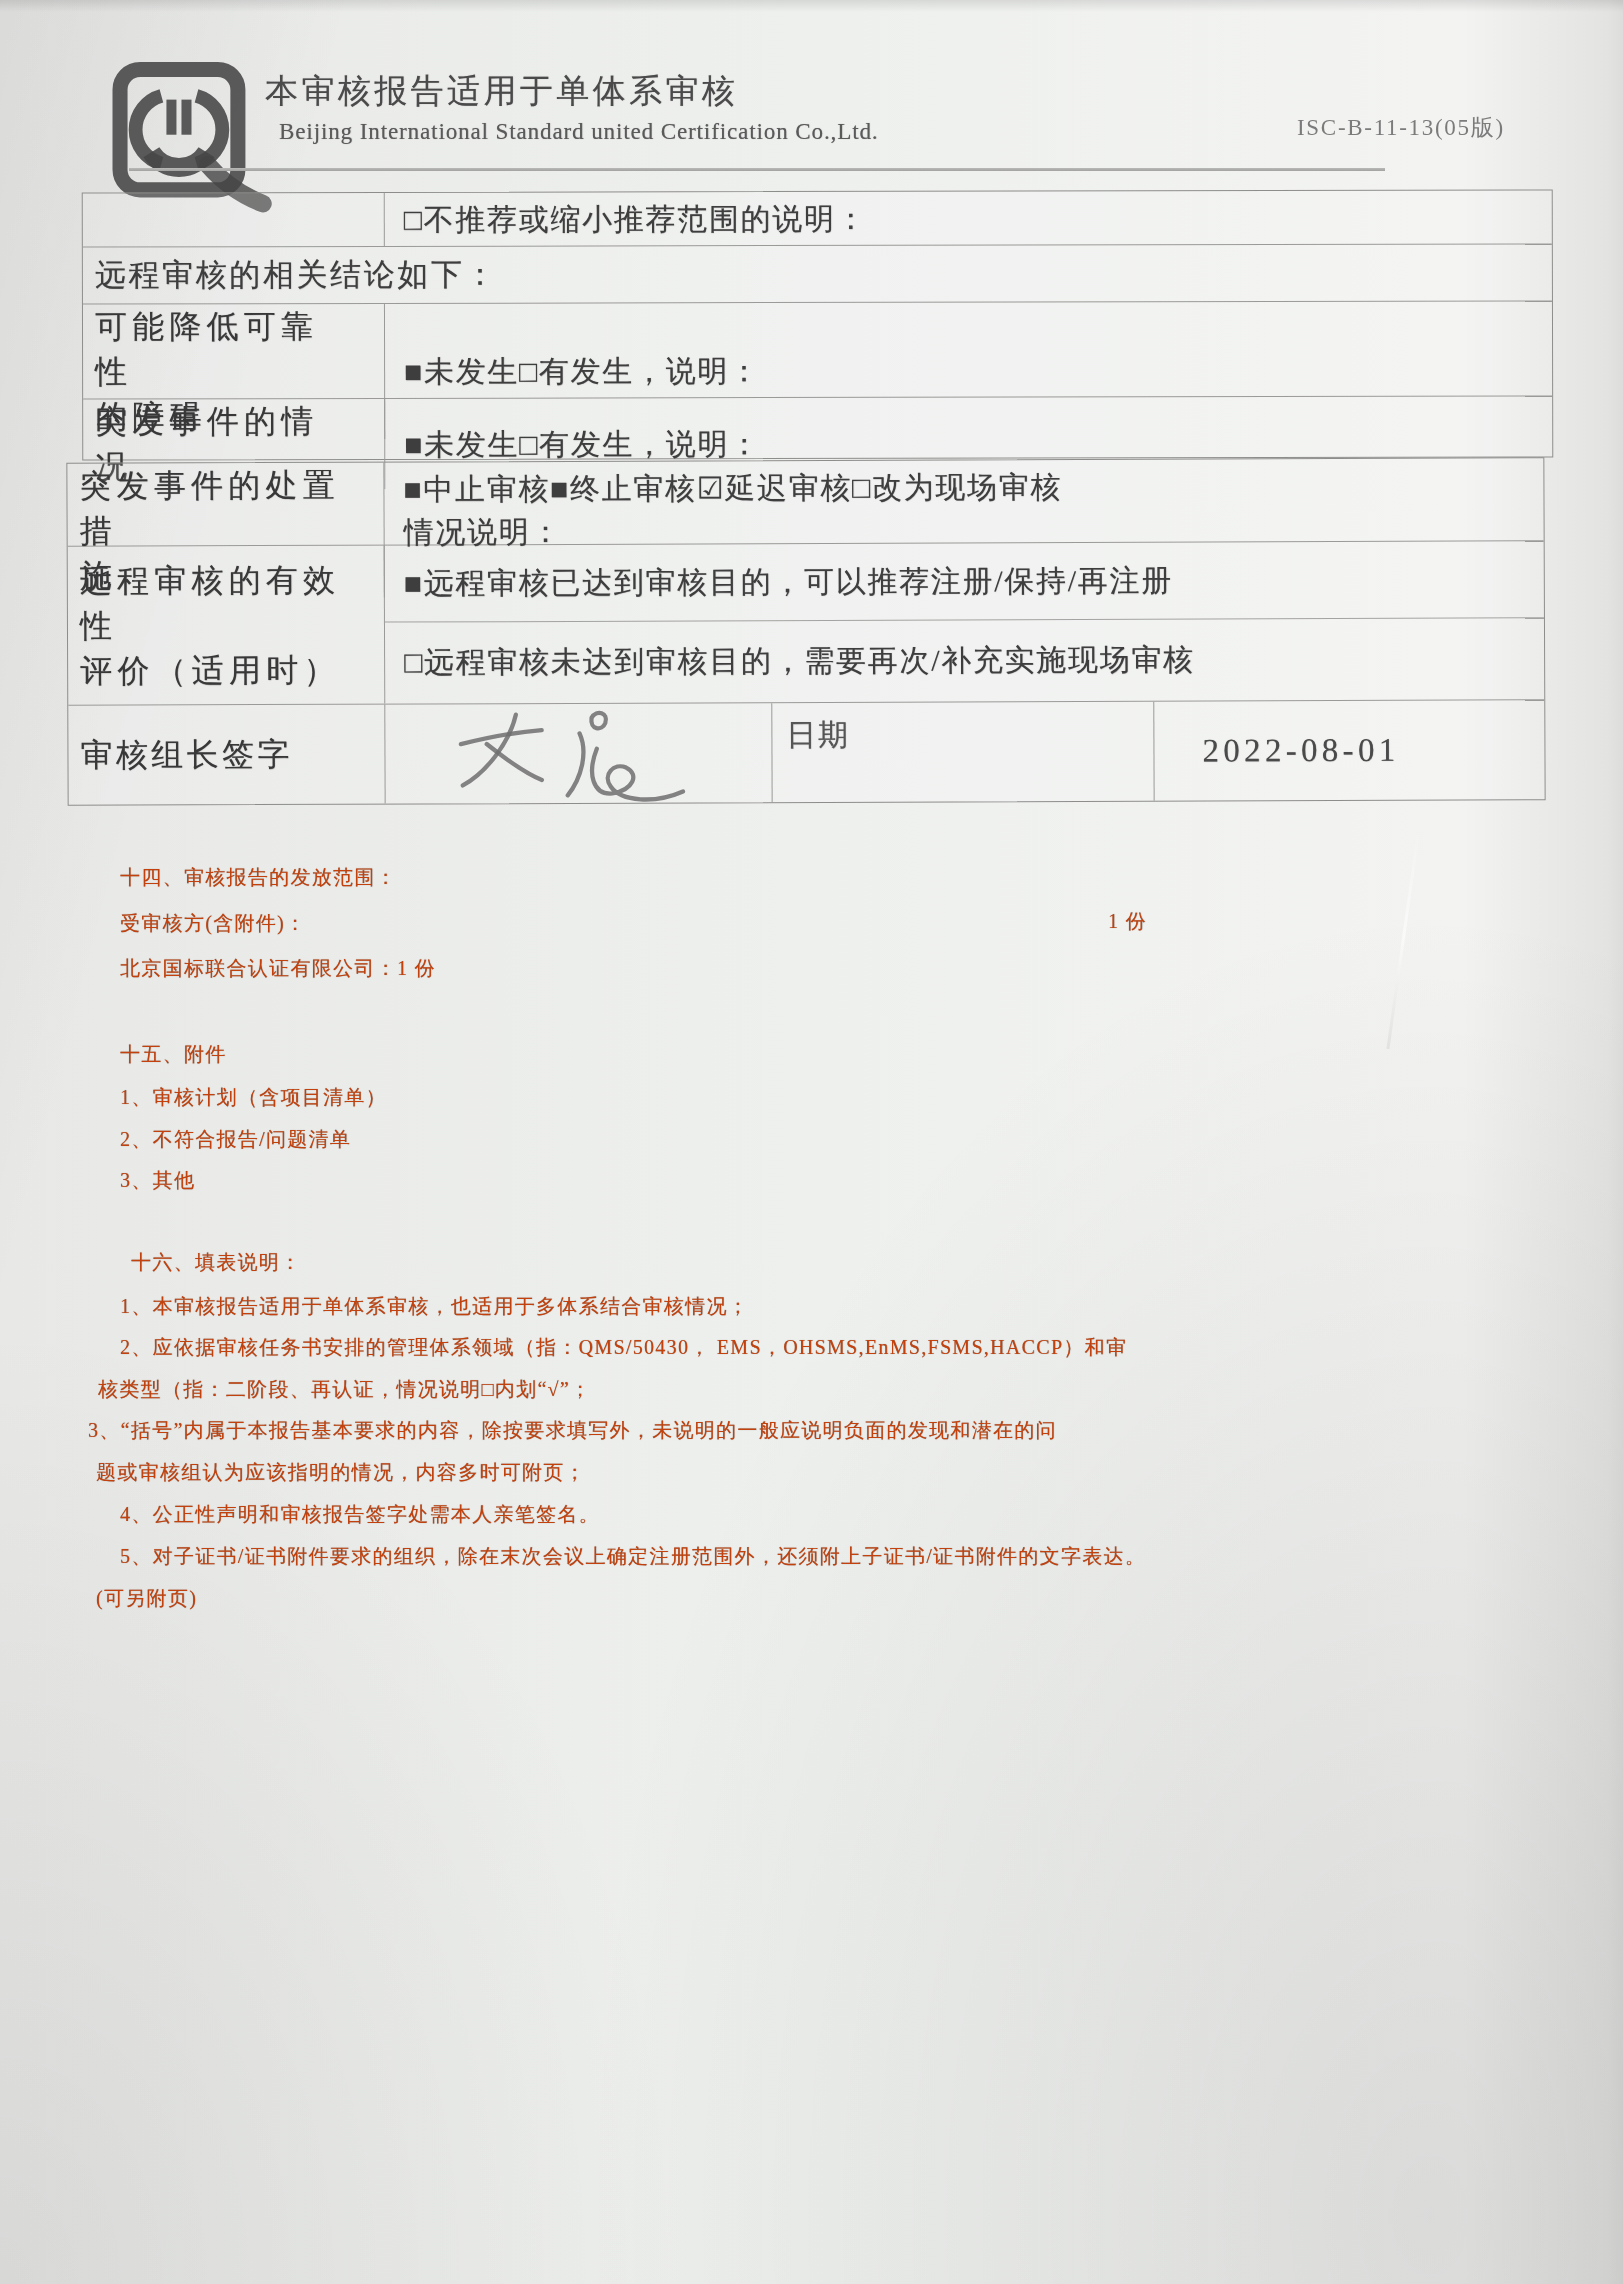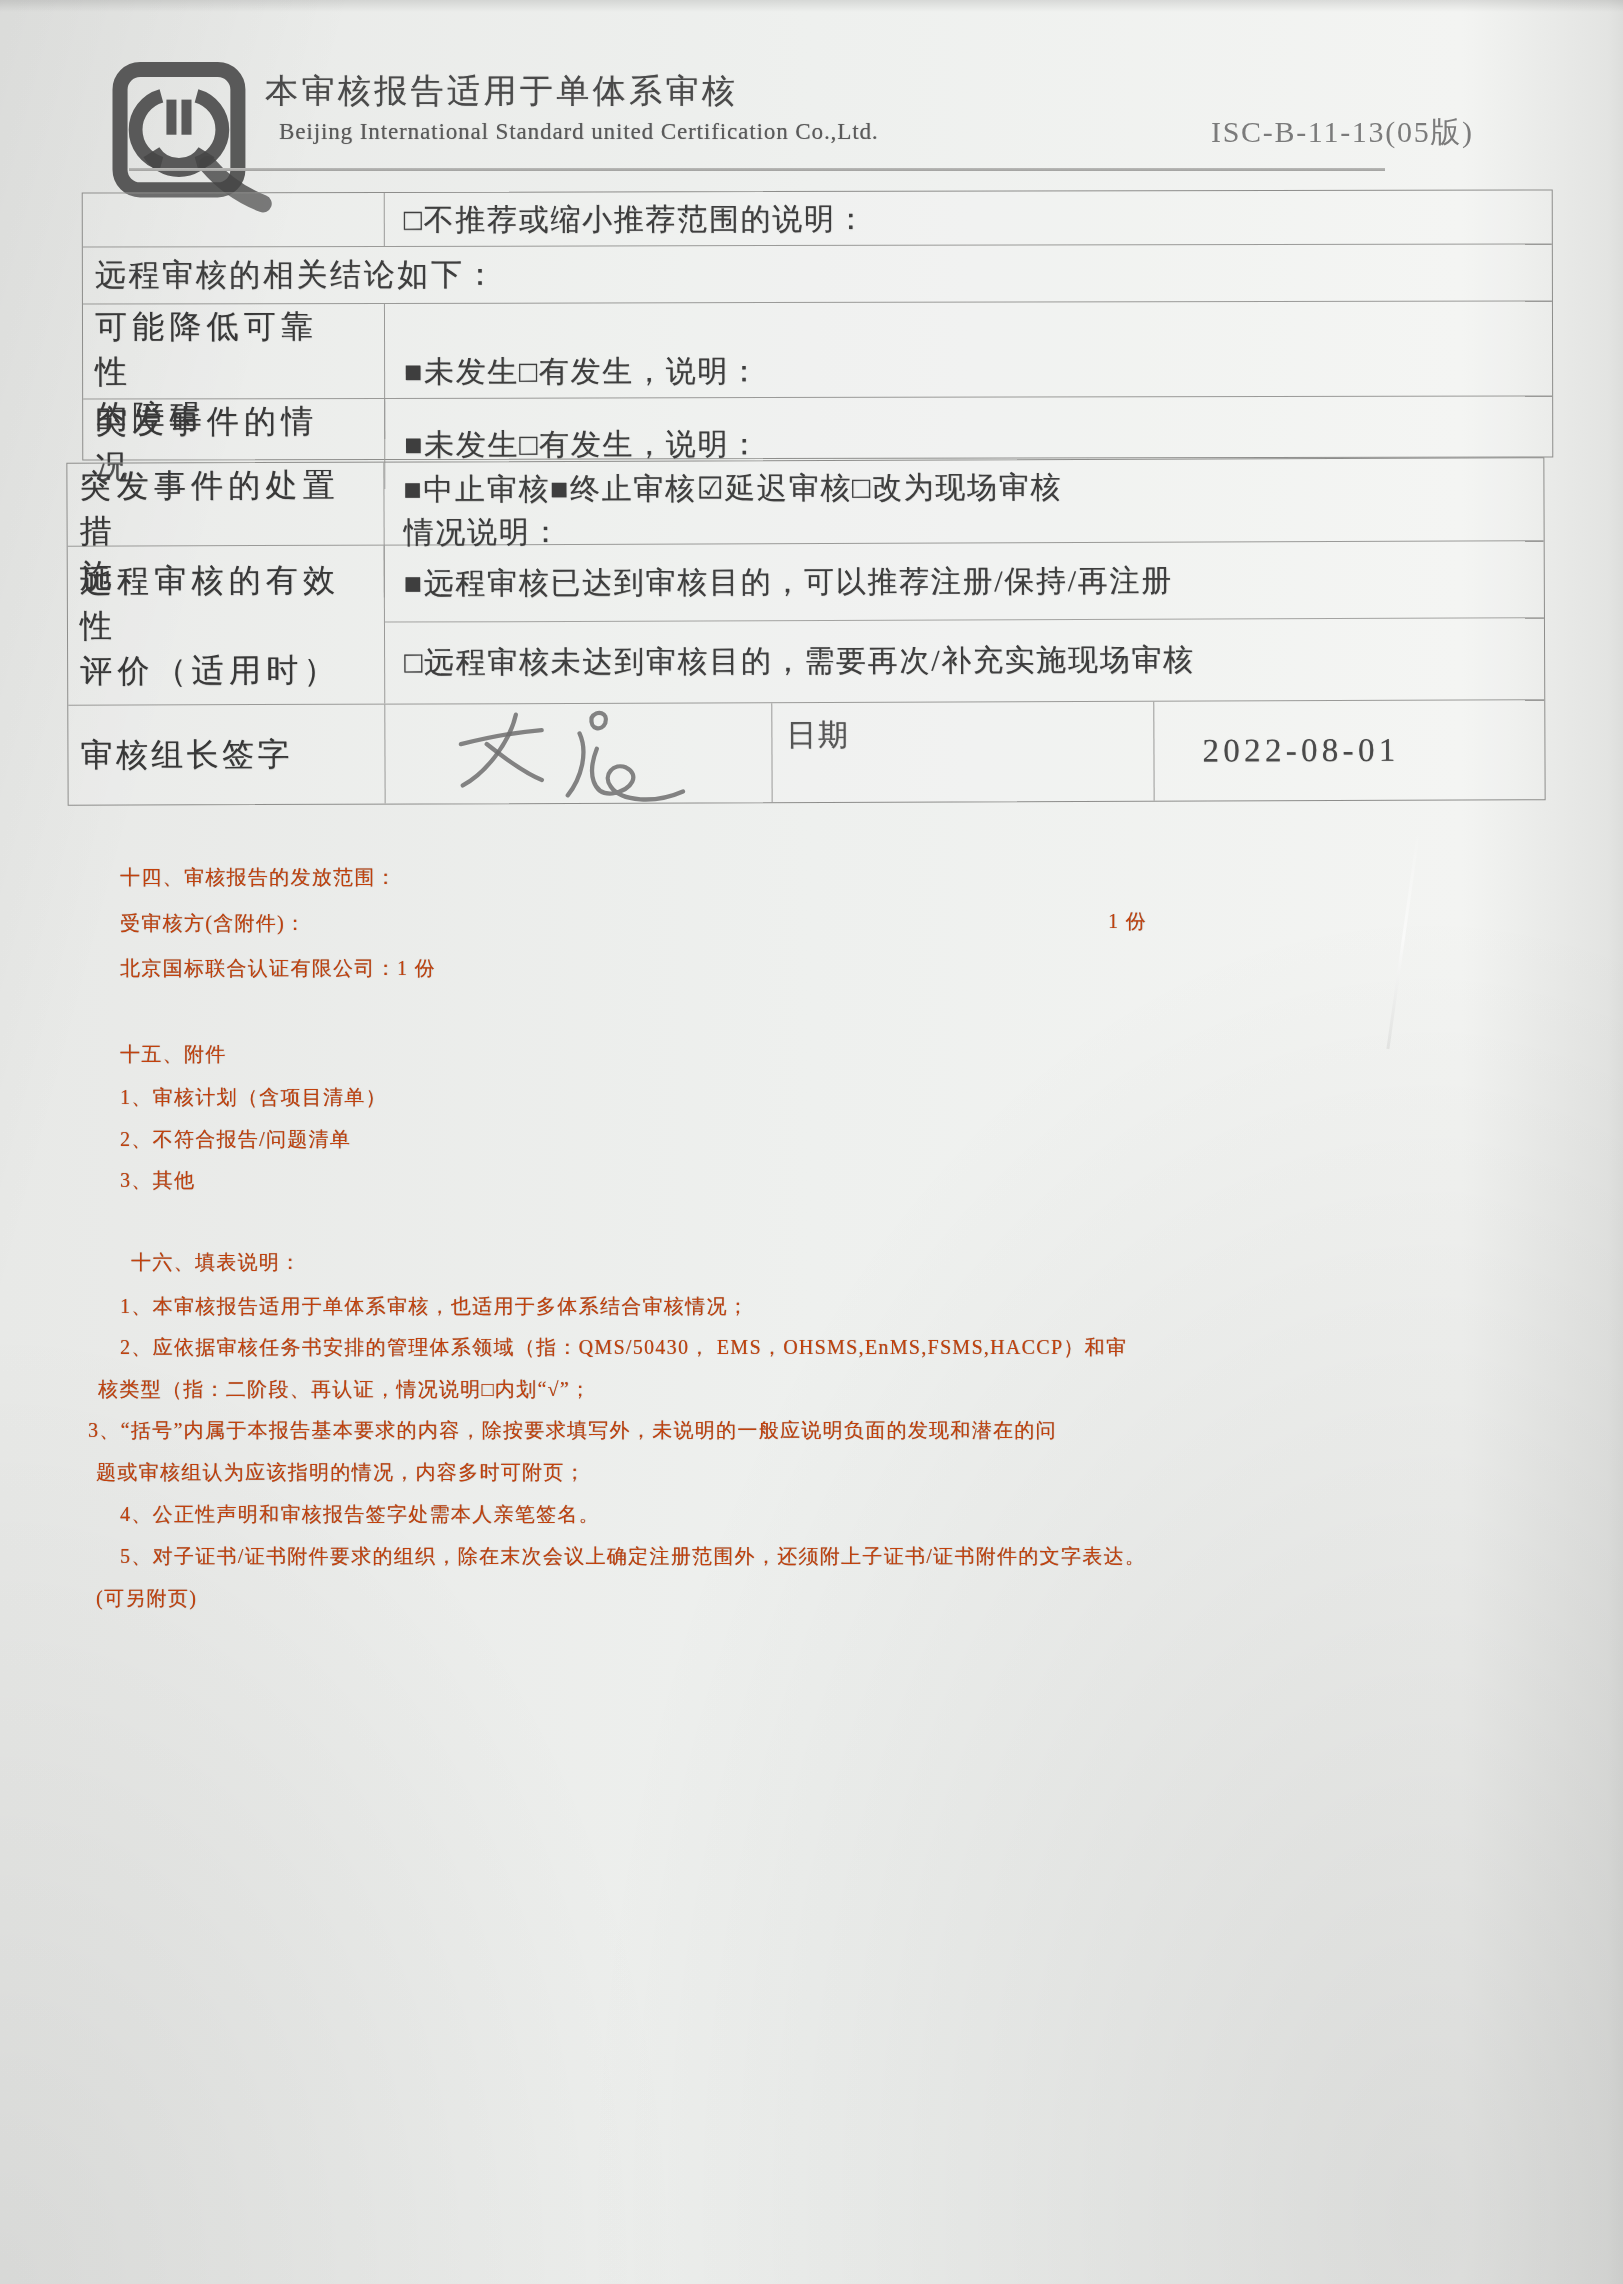--- a/index.html
+++ b/index.html
@@ -17,21 +17,21 @@
       radial-gradient(ellipse at 0% 100%, rgba(0,0,0,0.07), rgba(0,0,0,0) 30%),
       linear-gradient(to right, #e8e9e7 0%, #eef0ee 50%, #f3f4f2 90%, #e3e4e2 99%, #dcdddb 100%);
   }
   .ink{color:#414141;text-shadow:0.3px 0.3px 0.8px rgba(70,70,70,0.55);}
   .abs{position:absolute;}
   .pre{white-space:pre-line;}
 
   
   .company-cn{left:265px;top:69px;font-size:33px;letter-spacing:3.4px;color:#4a4a4a;}
   .company-en{left:267px;top:119px;font-size:23px;letter-spacing:0.9px;color:#5a5a5a;margin-left:12px;}
-  .doc-code{left:1211px;top:112px;font-size:30px;letter-spacing:1.7px;color:#7b7b7b;}
+  .doc-code{left:1297px;top:112px;font-size:23px;letter-spacing:1.7px;color:#7b7b7b;}
   .header-rule{left:129px;top:168px;width:1256px;height:3.4px;background:linear-gradient(to bottom,#b9b9b7,#a2a2a0);}
 
   
   .tbl{position:absolute;border:1.7px solid #8d8d8b;box-sizing:border-box;background:rgba(255,255,255,0.12);}
   .row{display:grid;box-sizing:border-box;border-bottom:1.7px solid #9a9a98;}
   .row:last-child{border-bottom:none;}
   .cell{box-sizing:border-box;display:flex;align-items:center;font-size:30px;letter-spacing:1.7px;color:#3e3e3e;}
   .cell.lbl{font-size:32px;letter-spacing:5.2px;line-height:45px;padding-left:12px;padding-right:34px;color:#383838;}
   .cell.val{padding-left:19px;border-left:1.7px solid #9a9a98;line-height:43px;}
   .tbl1{left:82px;top:191px;width:1471px;transform:rotate(-0.12deg);}

